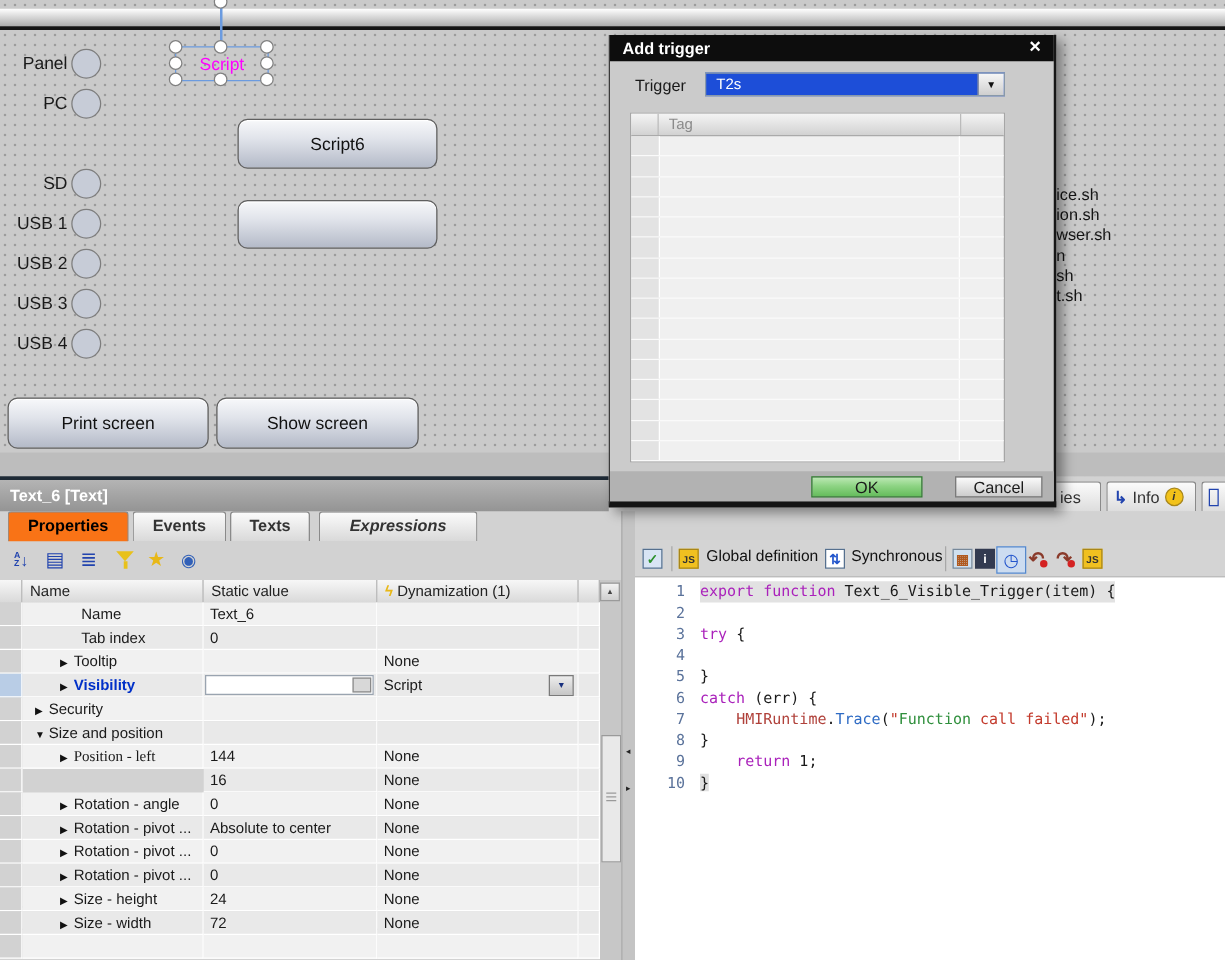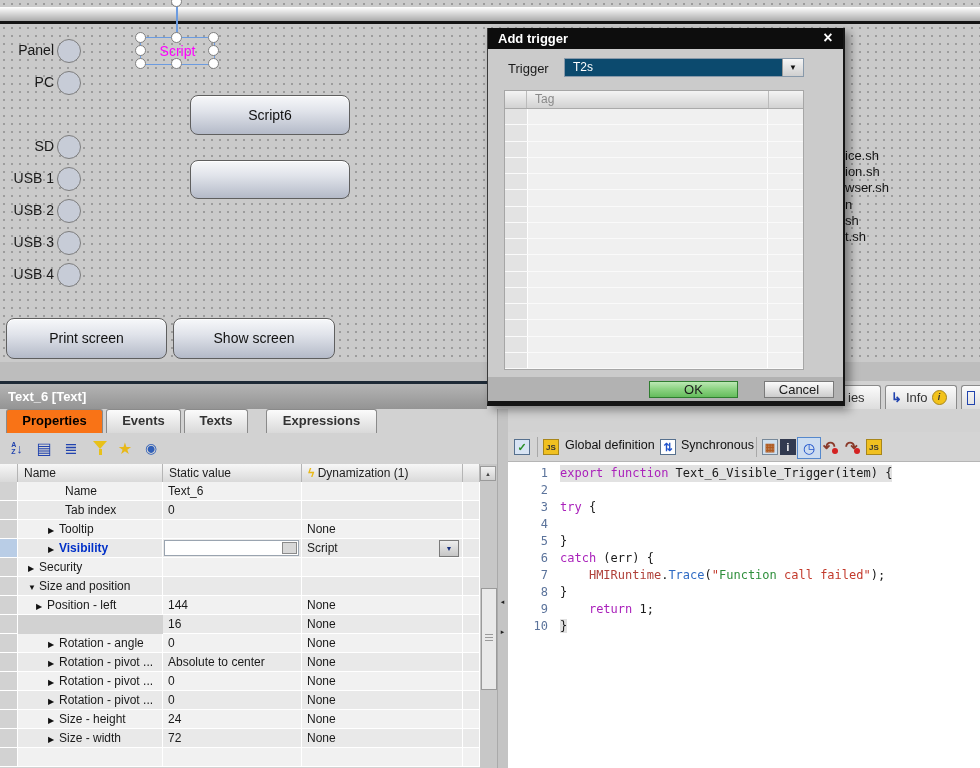--- a/index.html
+++ b/index.html
@@ -80,21 +80,21 @@
   .hlb{background:#e0e0e0;}
   
   .dialog{left:487px;top:28px;width:358px;height:378px;background:#cbcbcb;z-index:10;
           border-right:2px solid #161616;border-bottom:5px solid #141414;border-left:1px solid #3a3a3a;
           box-shadow:5px 4px 9px rgba(0,0,0,.4);box-sizing:border-box;}
   .dtitle{position:absolute;left:0;top:0;right:0;height:21px;background:#0d0d0d;color:#fff;font-weight:bold;
           font-size:13px;line-height:21px;padding-left:10px;box-sizing:border-box;}
   .dclose{position:absolute;right:6px;top:0;width:18px;height:21px;color:#fff;font-size:16px;font-weight:bold;
           line-height:20px;text-align:center;}
   .dlabel{position:absolute;left:20px;top:33px;font-size:13px;}
-  .ddrop{position:absolute;left:76px;top:30px;width:240px;height:19px;background:#0c4a6e;border:1px solid #8899aa;
+  .ddrop{position:absolute;left:76px;top:30px;width:240px;height:19px;background:#1d4ed8;border:1px solid #8899aa;
          box-sizing:border-box;}
   .ddroptxt{position:absolute;left:8px;top:0;color:#fff;font-size:12px;line-height:17px;}
   .ddropbtn{position:absolute;right:0;top:0;width:20px;height:17px;background:linear-gradient(#f6f6f6,#cfcfcf);
             border-left:1px solid #999;text-align:center;font-size:8px;line-height:17px;color:#111;}
   .dtable{position:absolute;left:16px;top:62px;width:300px;height:280px;border:1px solid #a6a6a6;box-sizing:border-box;
           display:flex;flex-direction:column;background:#f0f0f0;}
   .dthead{height:17px;background:linear-gradient(#f4f4f4,#d2d2d2);display:flex;border-bottom:1px solid #aaa;
           font-size:12px;color:#8a8a8a;flex:none;}
   .dtc0{width:22px;border-right:1px solid #bbb;box-sizing:border-box;flex:none;}
   .dtc2{width:35px;border-left:1px solid #bbb;box-sizing:border-box;flex:none;}
@@ -178,21 +178,21 @@
     <span>Info</span>
     <span class="icirc">i</span>
   </div>
   <div class="abs rtab" style="left:961px;top:385px;width:19px;border-right:none;border-radius:3px 0 0 0;">
     <span style="width:10px;height:12px;border:1px solid #2143ae;display:inline-block;"></span>
   </div>
 
   <div class="abs tab active" style="left:6px;top:409px;width:97px;">Properties</div>
   <div class="abs tab inactive" style="left:106px;top:409px;width:75px;">Events</div>
   <div class="abs tab inactive" style="left:184px;top:409px;width:64px;">Texts</div>
-  <div class="abs tab inactive" style="left:266px;top:409px;width:111px;">Expressions</div>
+  <div class="abs tab inactive" style="left:255px;top:409px;width:127px;font-style:italic;">Expressions</div>
 
   <div class="icn" style="left:5px;">
     <span class="azcol">
         <span>A</span>
         <span>Z</span>
       </span>
       <span class="blu" style="font-size:13px;font-weight:bold;">↓</span>
   </div>
   <div class="icn" style="left:32px;font-size:16px;">
       <span class="blu">▤</span>
@@ -262,21 +262,21 @@
       </div>
       <div class="prow odd">
         <div class="pc rowhdr" style="width: 18px;"></div>
         <div class="pc main" style="width: 145px; padding-left: 10px;"><div class="tri" style="display: inline-block;">▼</div><div style="display: inline;">Size and position</div></div>
         <div class="pc main" style="width: 139px; padding-left: 5px;"></div>
         <div class="pc main" style="width: 161px; padding-left: 5px;"></div>
         <div class="pc main" style="width: 17px;"></div>
       </div>
       <div class="prow even">
         <div class="pc rowhdr" style="width: 18px;"></div>
-        <div class="pc main" style="width: 145px; padding-left: 18px;"><div class="tri" style="display: inline-block;">▶</div><div style="display: inline;">Position - left</div></div>
+        <div class="pc main" style="width: 145px; padding-left: 30px; font-family: Liberation Serif, serif;"><div class="tri" style="display: inline-block;">▶</div><div style="display: inline;">Position - left</div></div>
         <div class="pc main" style="width: 139px; padding-left: 5px;">144</div>
         <div class="pc main" style="width: 161px; padding-left: 5px;">None</div>
         <div class="pc main" style="width: 17px;"></div>
       </div>
       <div class="prow odd">
         <div class="pc rowhdr" style="width: 18px;"></div>
         <div class="pc main" style="width: 145px; padding-left: 30px; margin-top: 31px;"><div class="tri" style="display: inline-block;">▶</div><div style="display: inline;">Position - top</div></div>
         <div class="pc main" style="width: 139px; padding-left: 5px;">16</div>
         <div class="pc main" style="width: 161px; padding-left: 5px;">None</div>
         <div class="pc main" style="width: 17px;"></div>

